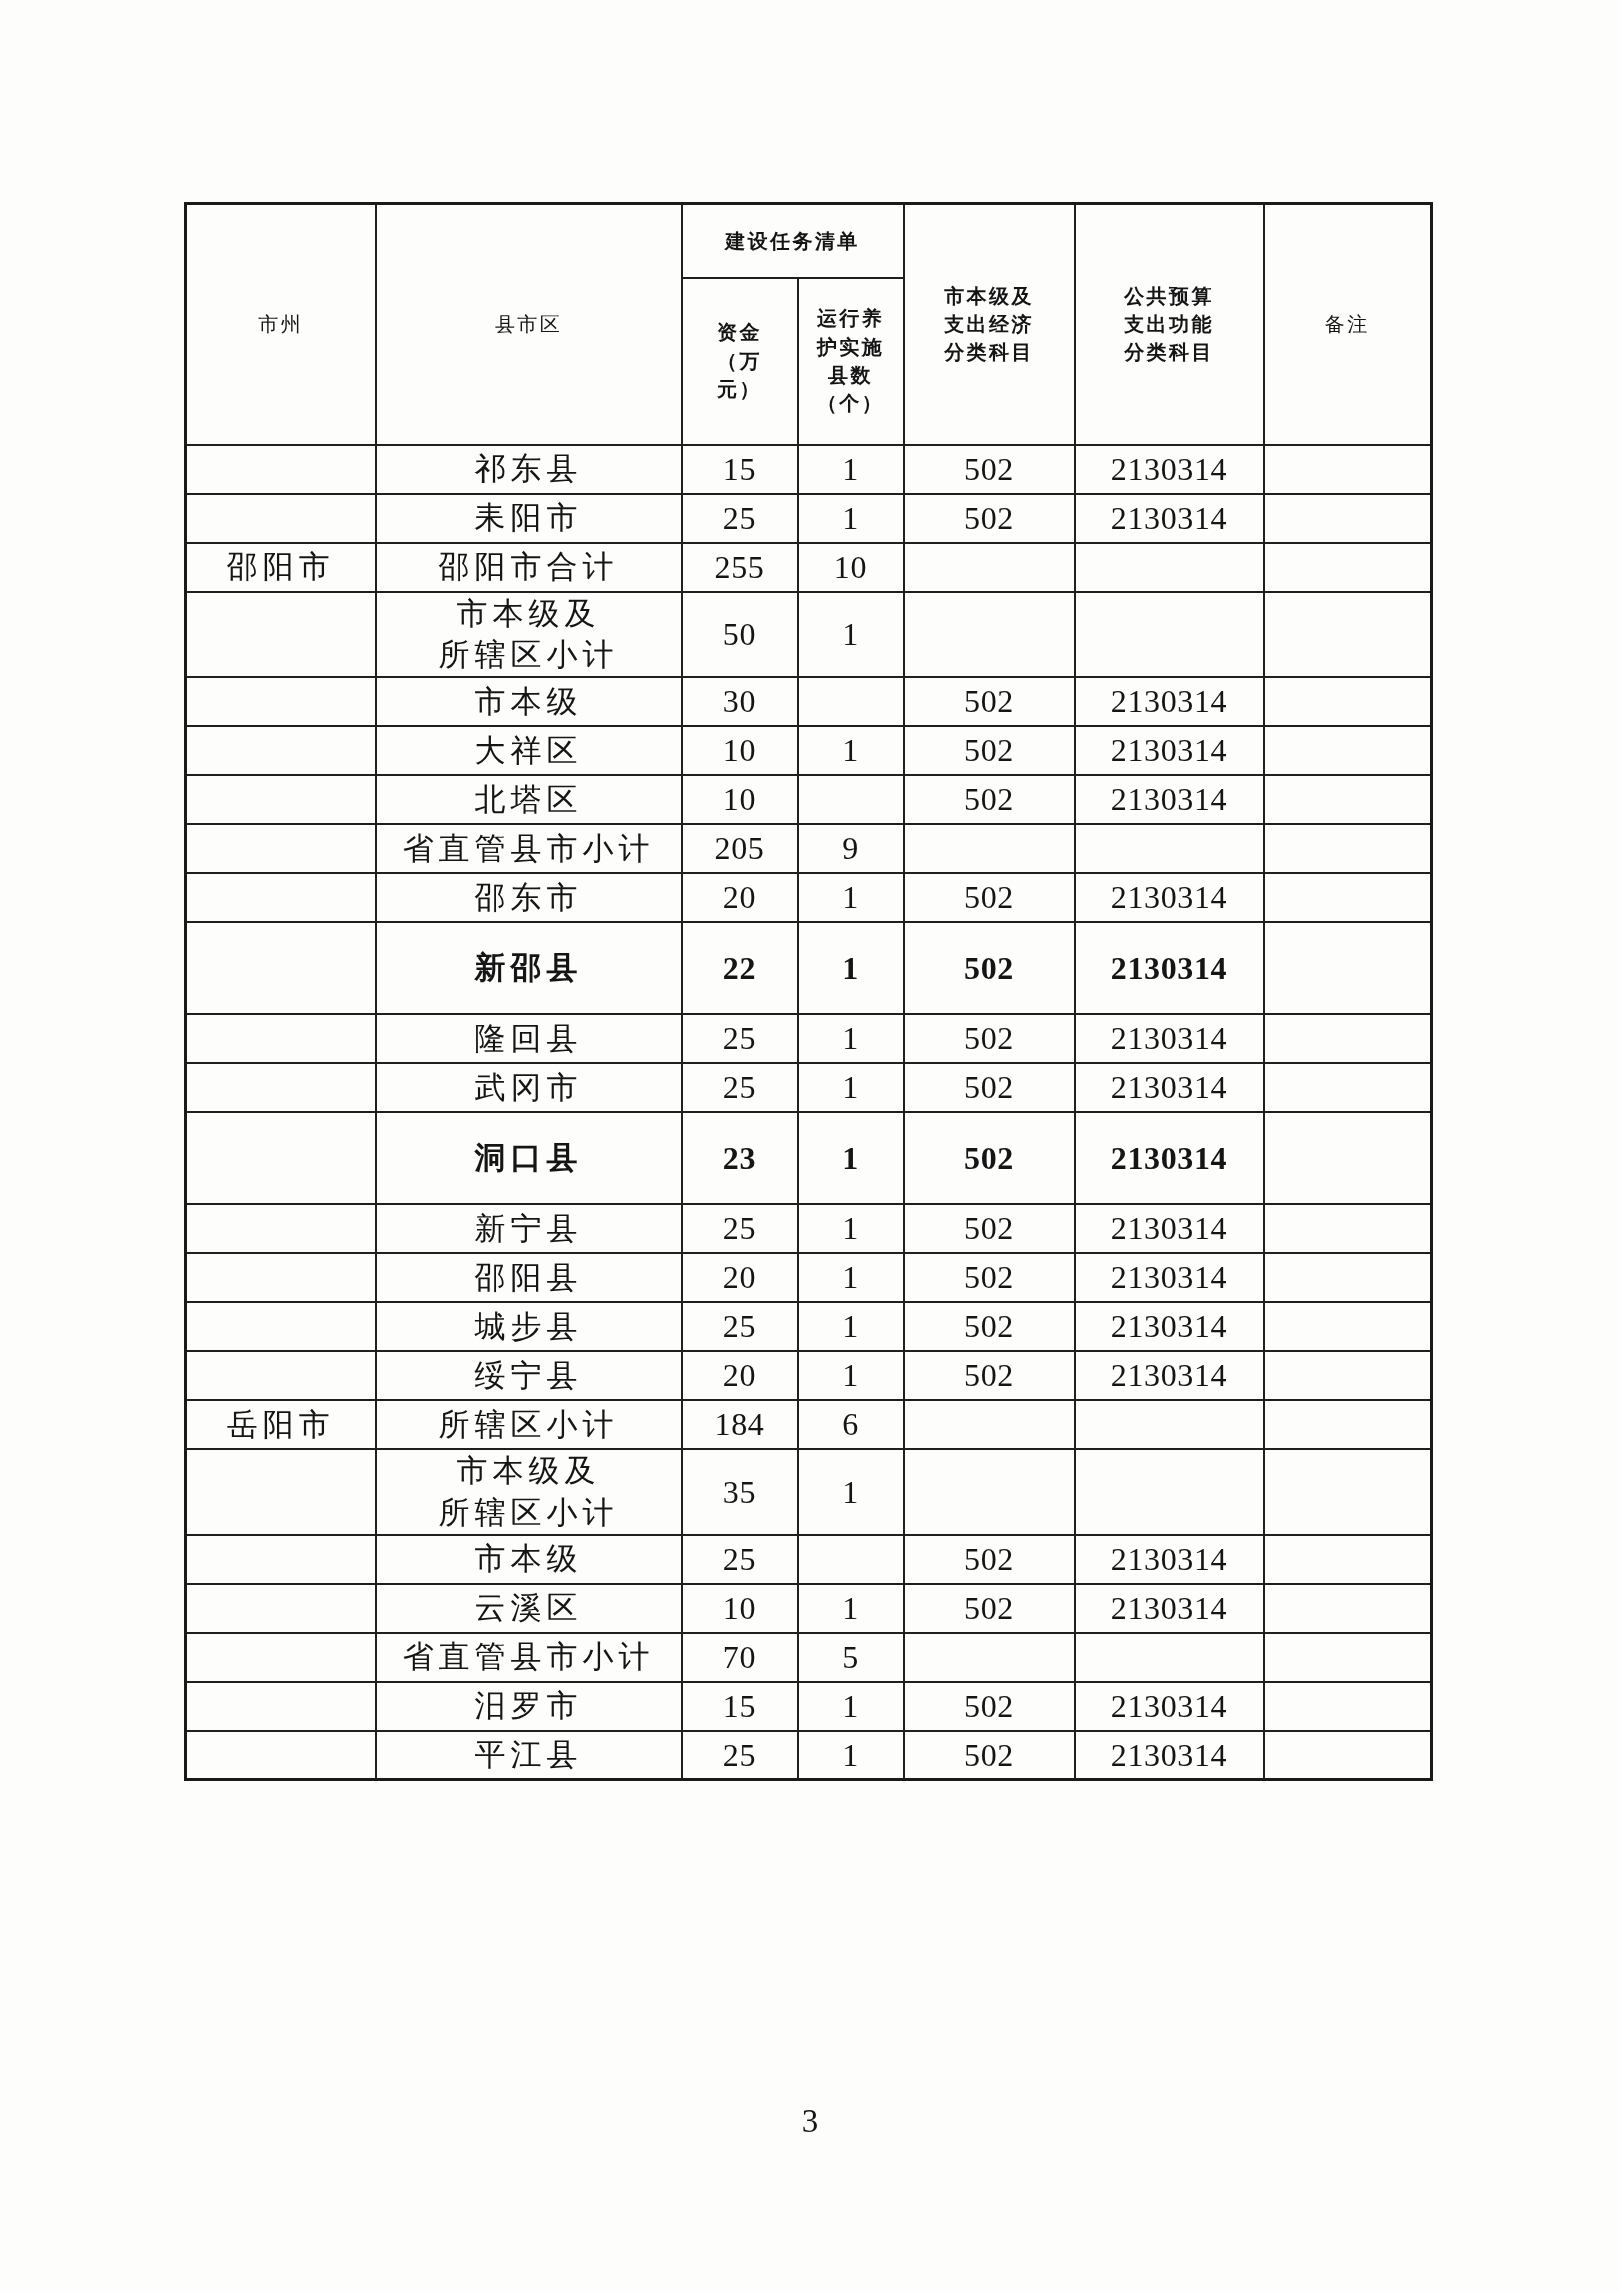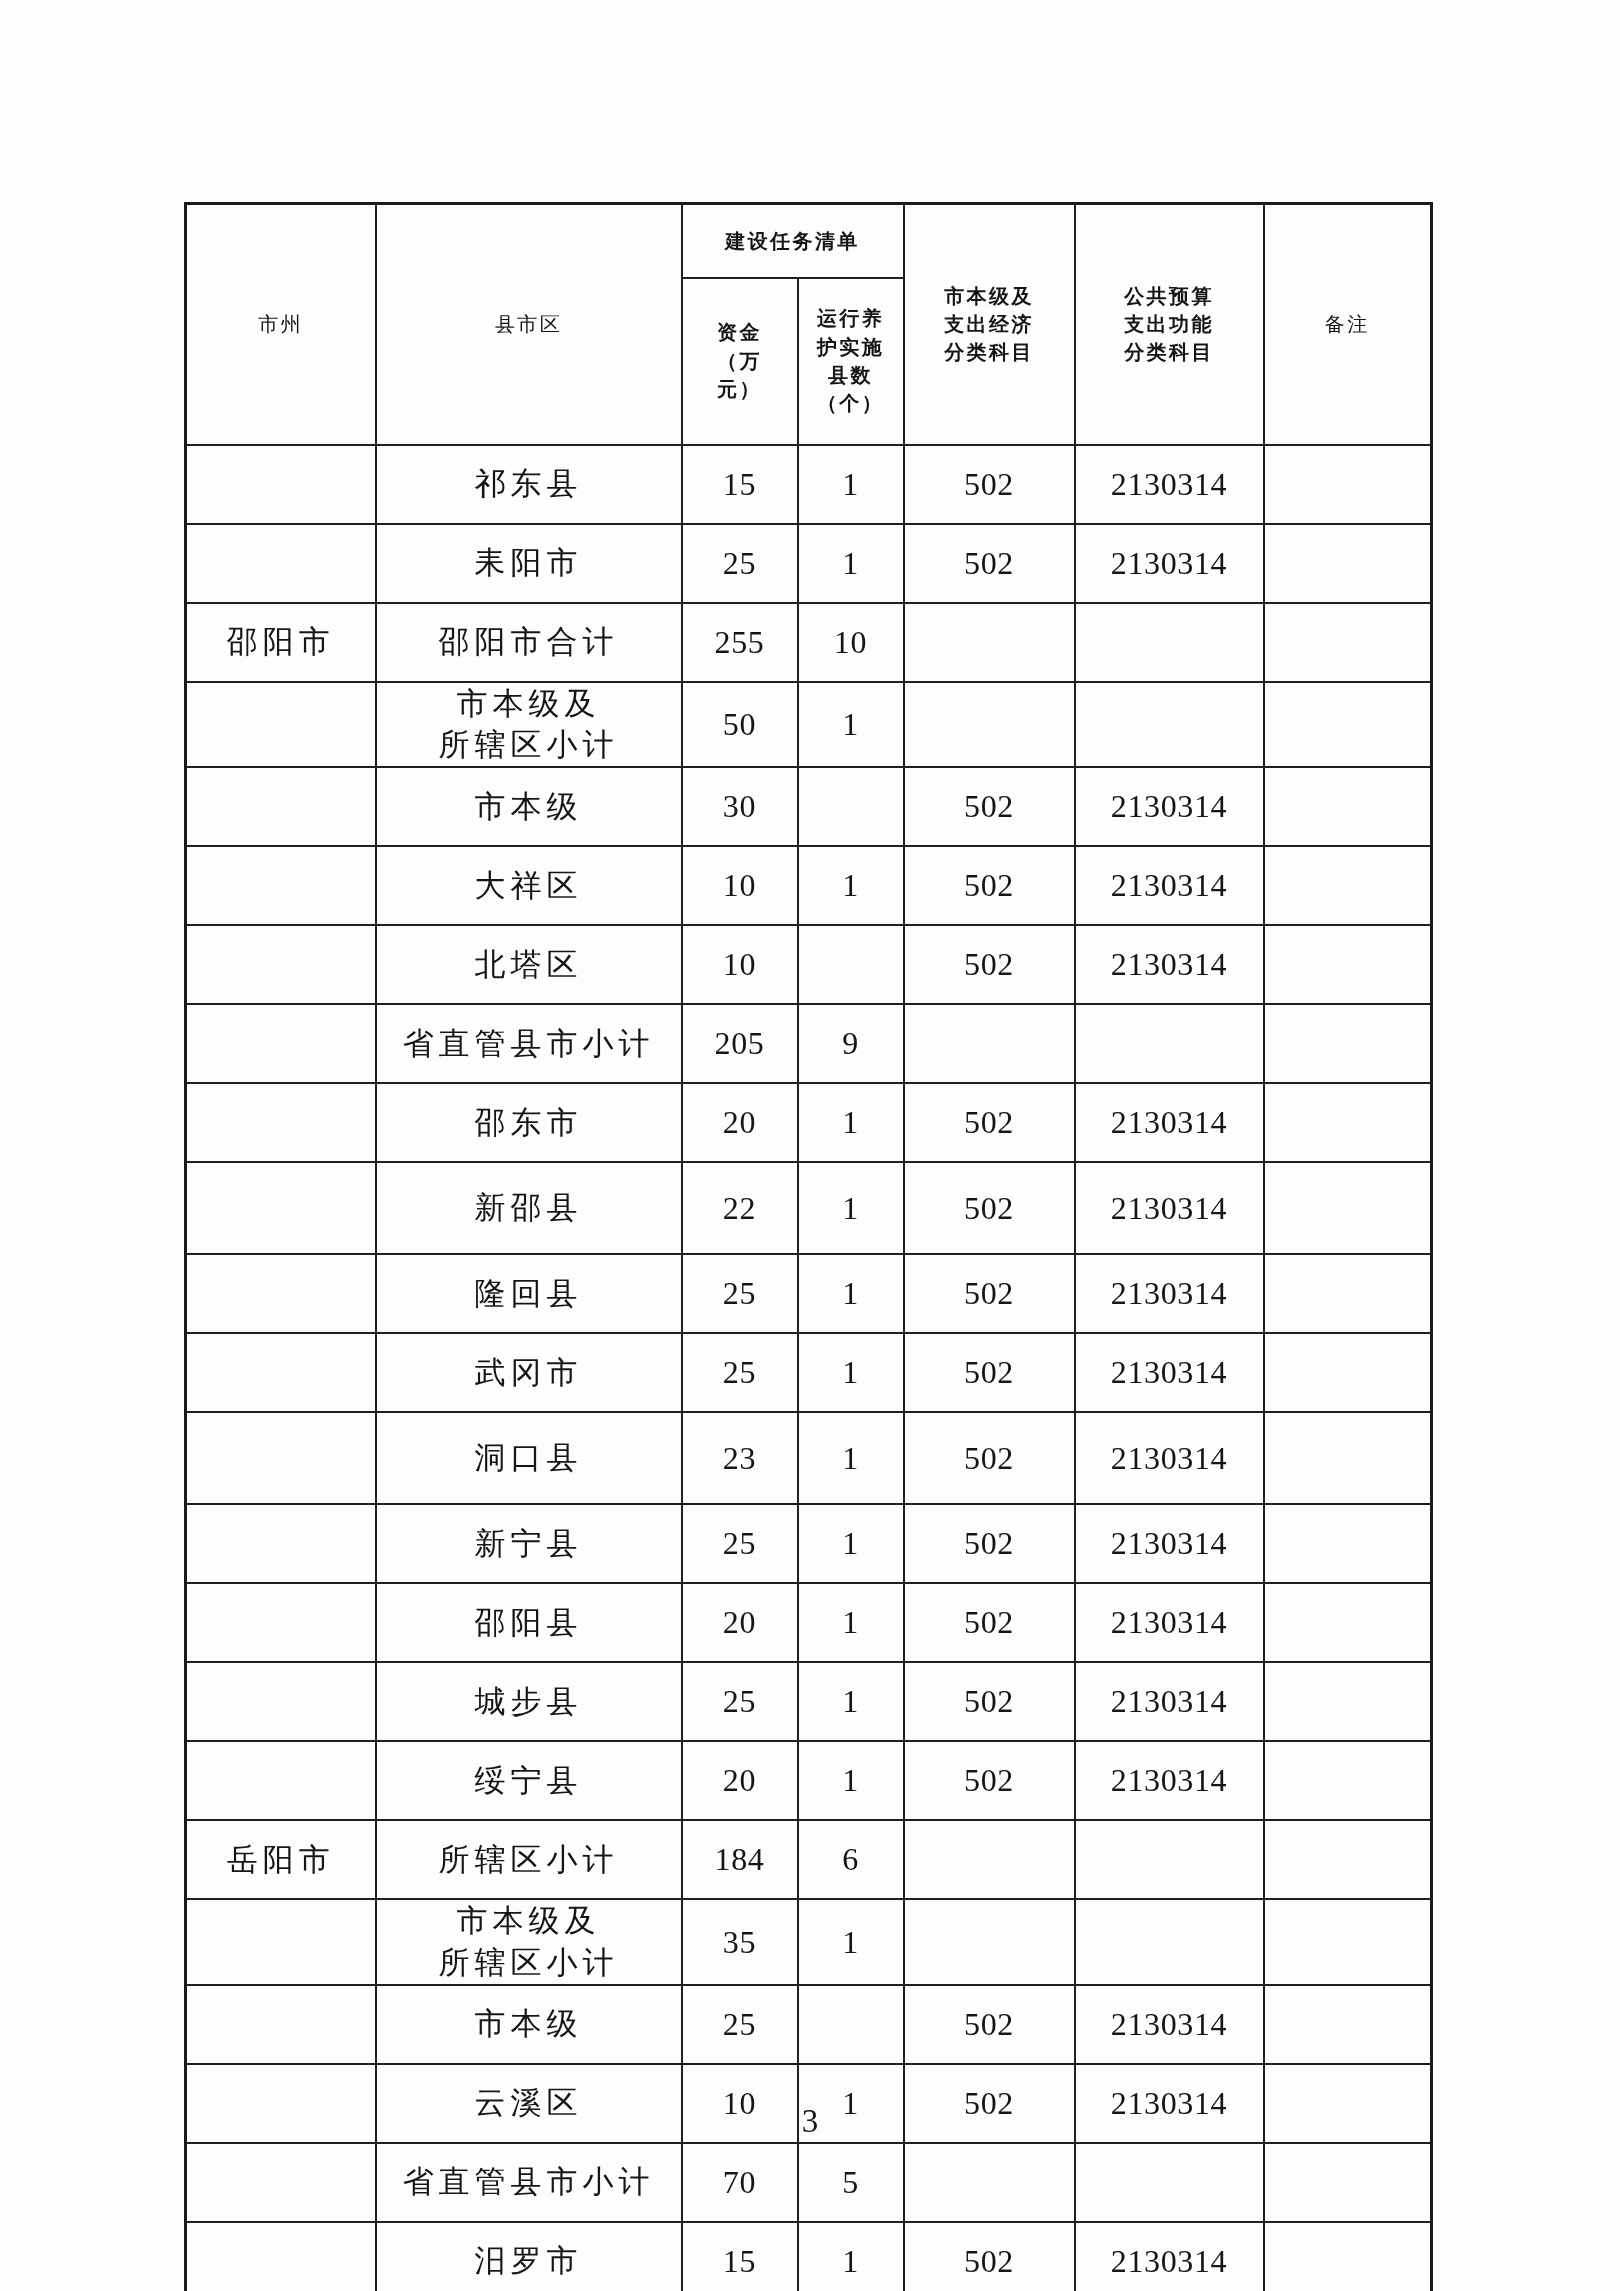--- a/index.html
+++ b/index.html
@@ -17,23 +17,23 @@
     border:2px solid #1f1f1f;
     text-align:center;vertical-align:middle;
     padding:0 3.9px;overflow:hidden;
   }
   
   tr.h-top{height:74px;}
   tr.h-sub{height:167px;}
   td.hdr{font-size:20px;line-height:1.42;letter-spacing:0.12em;white-space:pre-line;}
   td.hdr.bold{font-weight:bold;}
   
-  tbody tr{height:79px;}
+  tbody tr{height:49px;}
   tbody tr.r-tall{height:70px;}
-  tbody tr.r-med{height:92px;}
+  tbody tr.r-med{height:92px;font-weight:bold;}
   tbody td{font-size:31px;}
   td.c-city,td.c-county{letter-spacing:0.16em;white-space:pre-line;line-height:1.35;}
   td.c-num{font-size:32px;letter-spacing:0.02em;}
   tr.sum td{font-weight:normal;}
   .page-number{
     position:absolute;left:0;width:100%;top:2103px;
     text-align:center;font-size:33px;
   }
 </style>
 </head>

